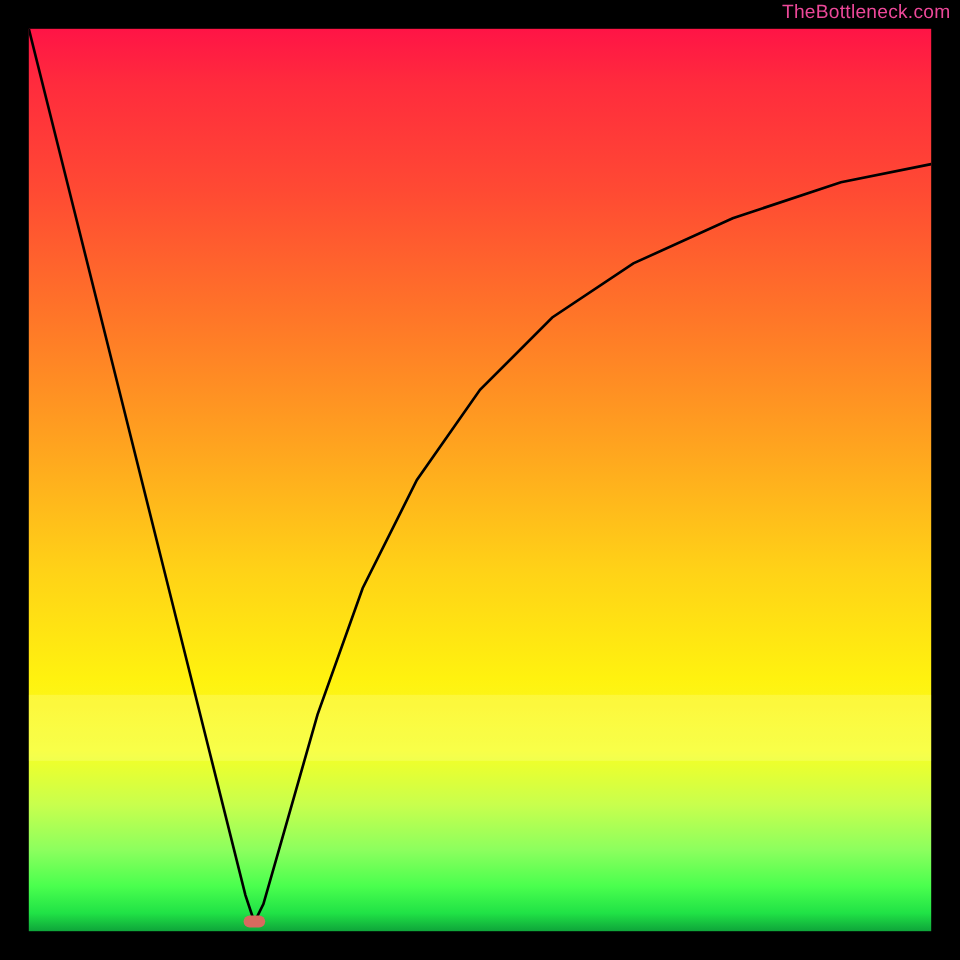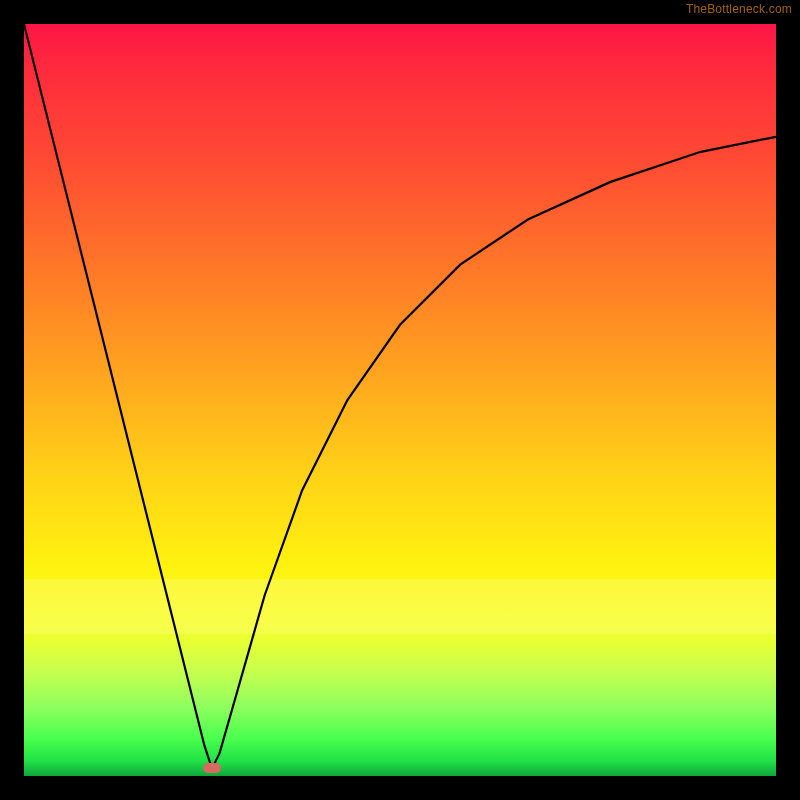--- a/index.html
+++ b/index.html
@@ -48,22 +48,22 @@
     left: 0;
     width: 752px;
     top: 555px;
     height: 55px;
     background: rgba(255, 255, 200, 0.22);
   }
   .watermark {
     position: absolute;
     top: 2px;
     right: 8px;
-    color: #a16207;
-    font-size: 12px;
+    color: #ec4899;
+    font-size: 16px;
     font-weight: 500;
     letter-spacing: 0.2px;
   }
   svg.curve {
     position: absolute;
     left: 0;
     top: 0;
     width: 752px;
     height: 752px;
   }

